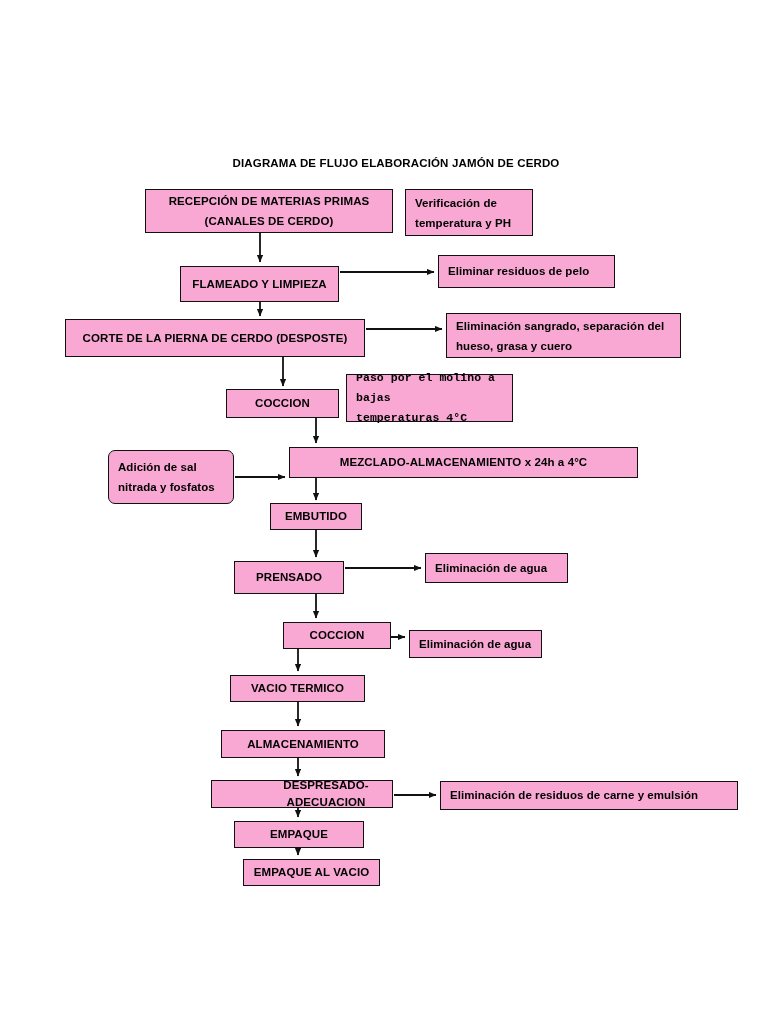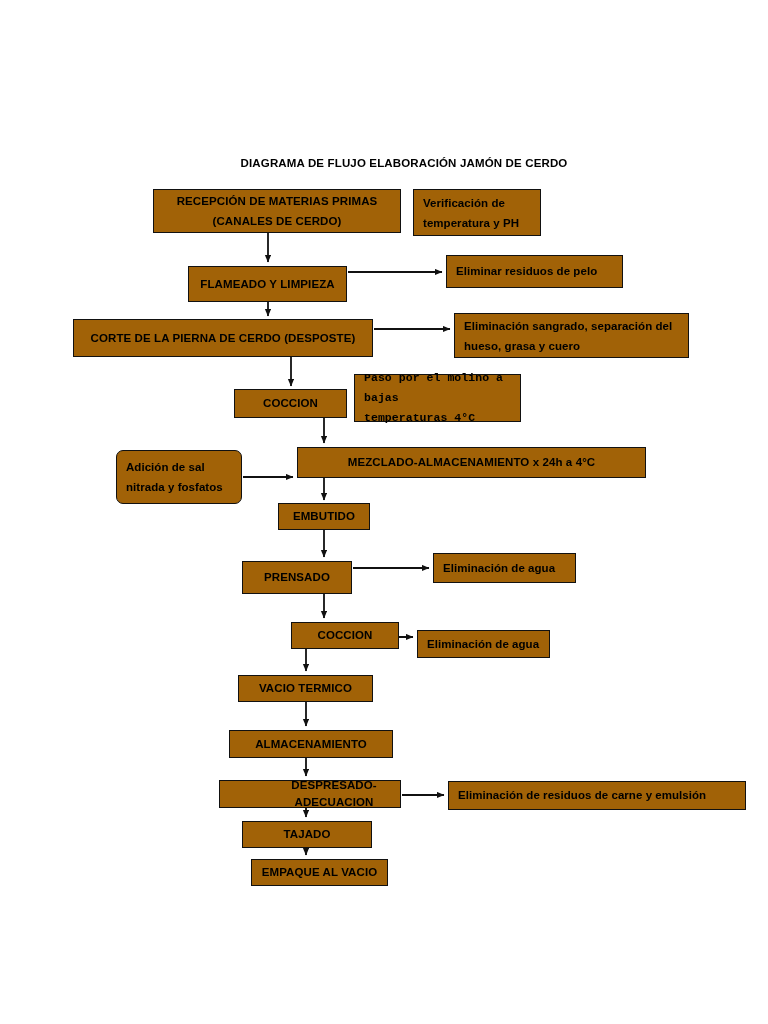--- a/index.html
+++ b/index.html
@@ -11,21 +11,21 @@
   body {
     width: 768px;
     height: 1024px;
     position: relative;
     overflow: hidden;
     font-family: "Liberation Sans", sans-serif;
     color: #000000;
   }
   #canvas {
     position: absolute;
-    left: 16px;
+    left: 8px;
     top: 0;
     width: 660px;
     height: 1024px;
   }
   #connectors {
     position: absolute;
     left: 0;
     top: 0;
     width: 768px;
     height: 1024px;
@@ -40,21 +40,21 @@
     font-size: 11.5px;
     font-weight: bold;
     letter-spacing: 0.15px;
     line-height: 14px;
     white-space: nowrap;
   }
   .node {
     position: absolute;
     box-sizing: border-box;
     border: 1.6px solid #111111;
-    background: #a16207;
+    background: #f9a8d4;
     display: flex;
     align-items: center;
     line-height: 17px;
   }
   .node .lbl {
     display: block;
     width: 100%;
   }
   
   .proc {
@@ -219,20 +219,20 @@
 
   <div class="node proc" style="left:203px; top:780px; width:182px; height:28px;padding-left:48px;">
     <span class="lbl">DESPRESADO-ADECUACION</span>
   </div>
 
   <div class="node note" style="left:432px; top:781px; width:298px; height:29px;">
     <span class="lbl">Eliminación de residuos de carne y emulsión</span>
   </div>
 
   <div class="node proc" style="left:226px; top:821px; width:130px; height:27px;">
-    <span class="lbl">TAJADO</span>
+    <span class="lbl">EMPAQUE</span>
   </div>
 
   <div class="node proc" style="left:235px; top:859px; width:137px; height:27px;">
     <span class="lbl">EMPAQUE AL VACIO</span>
   </div>
 
 </div>
 
 </body></html>

